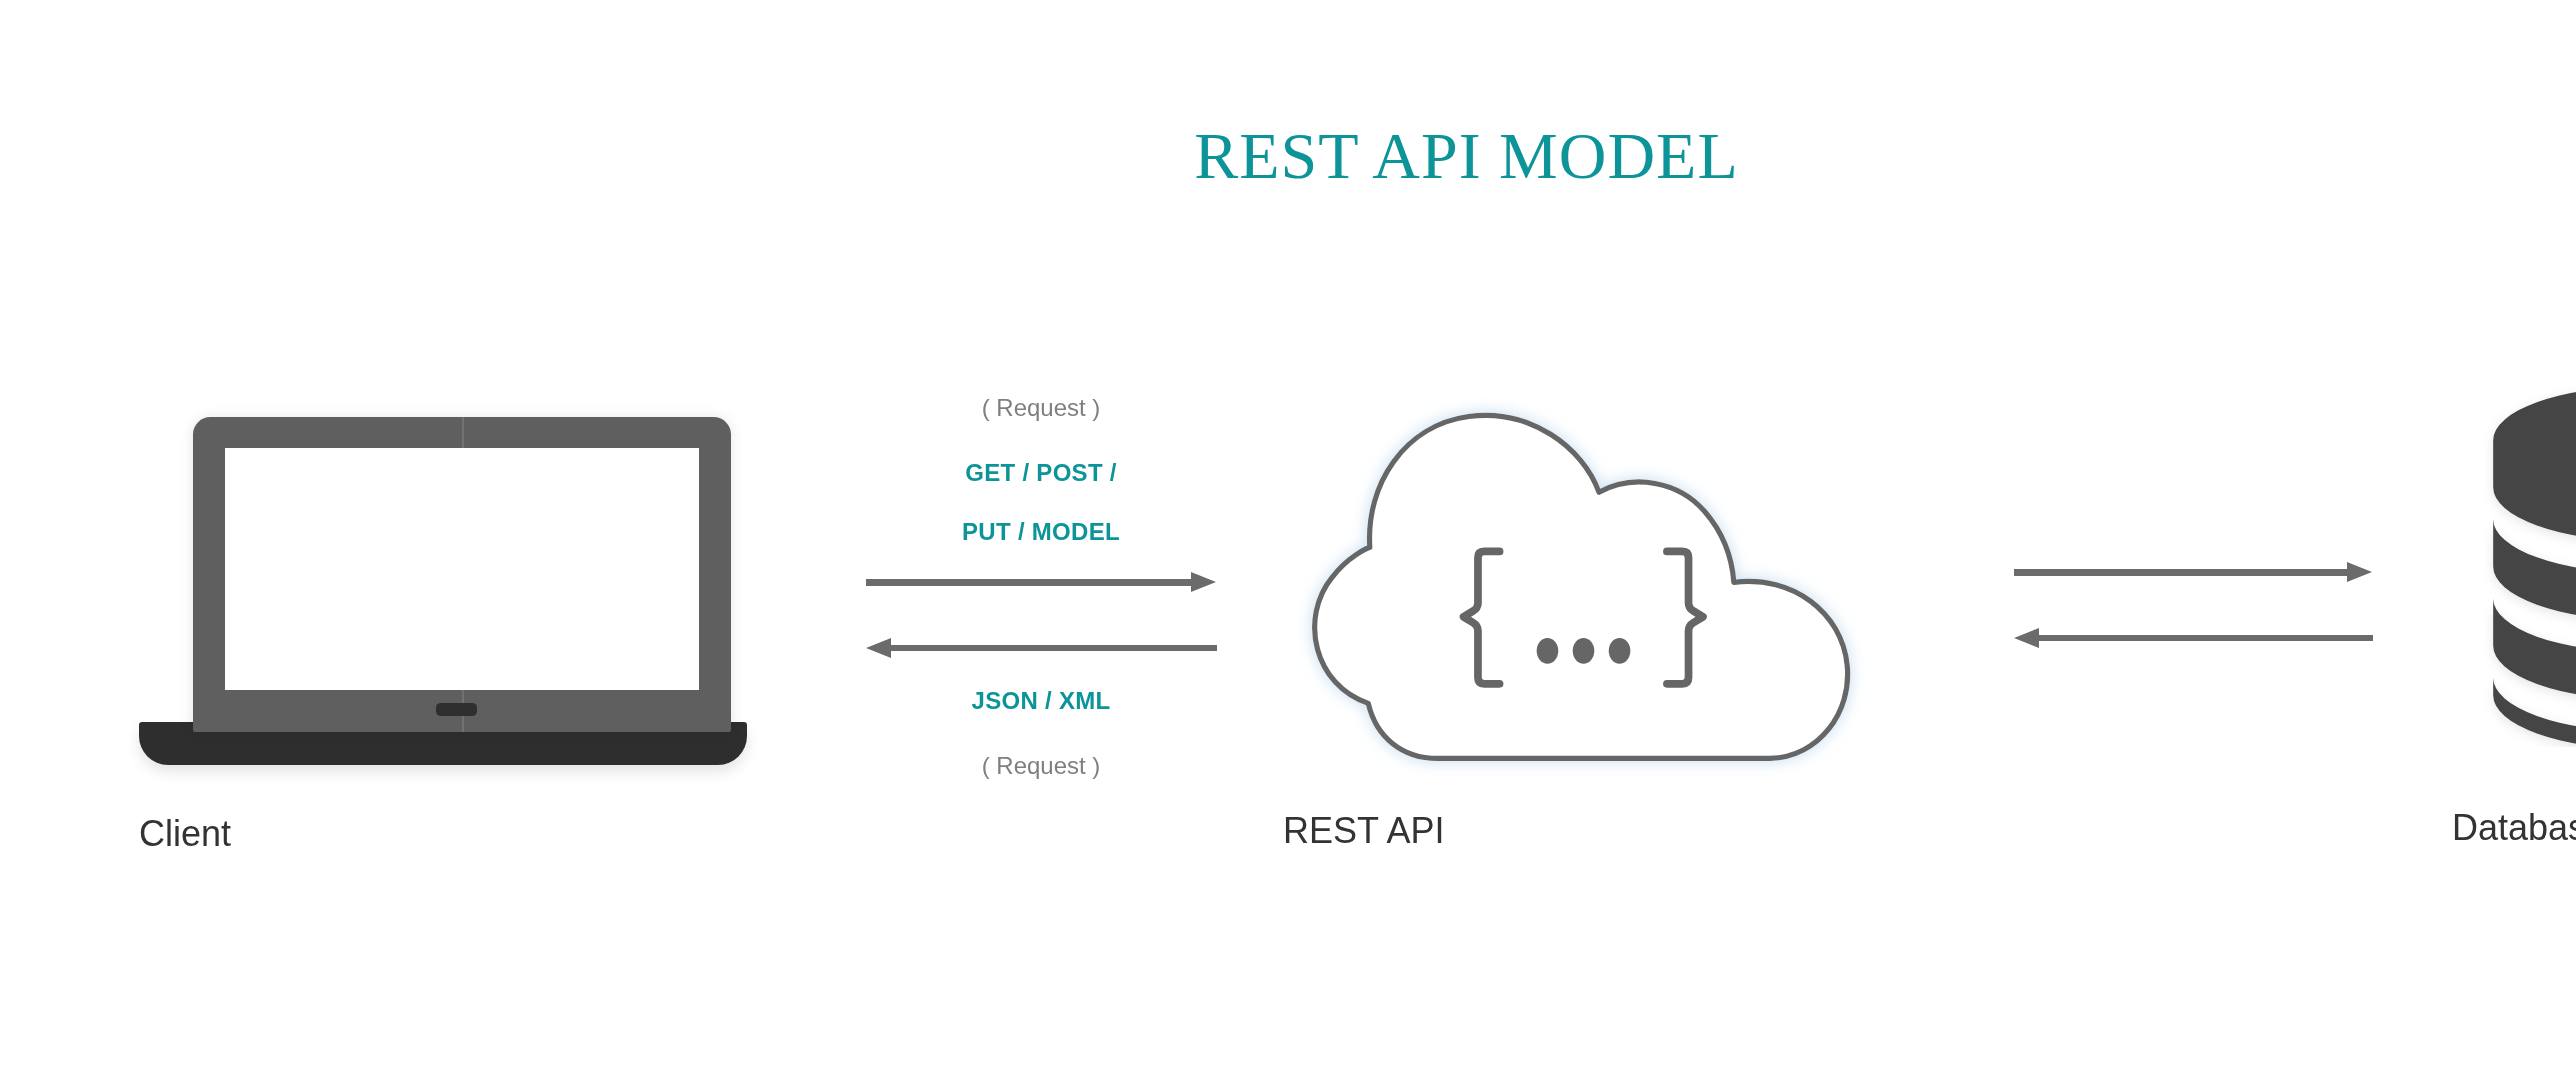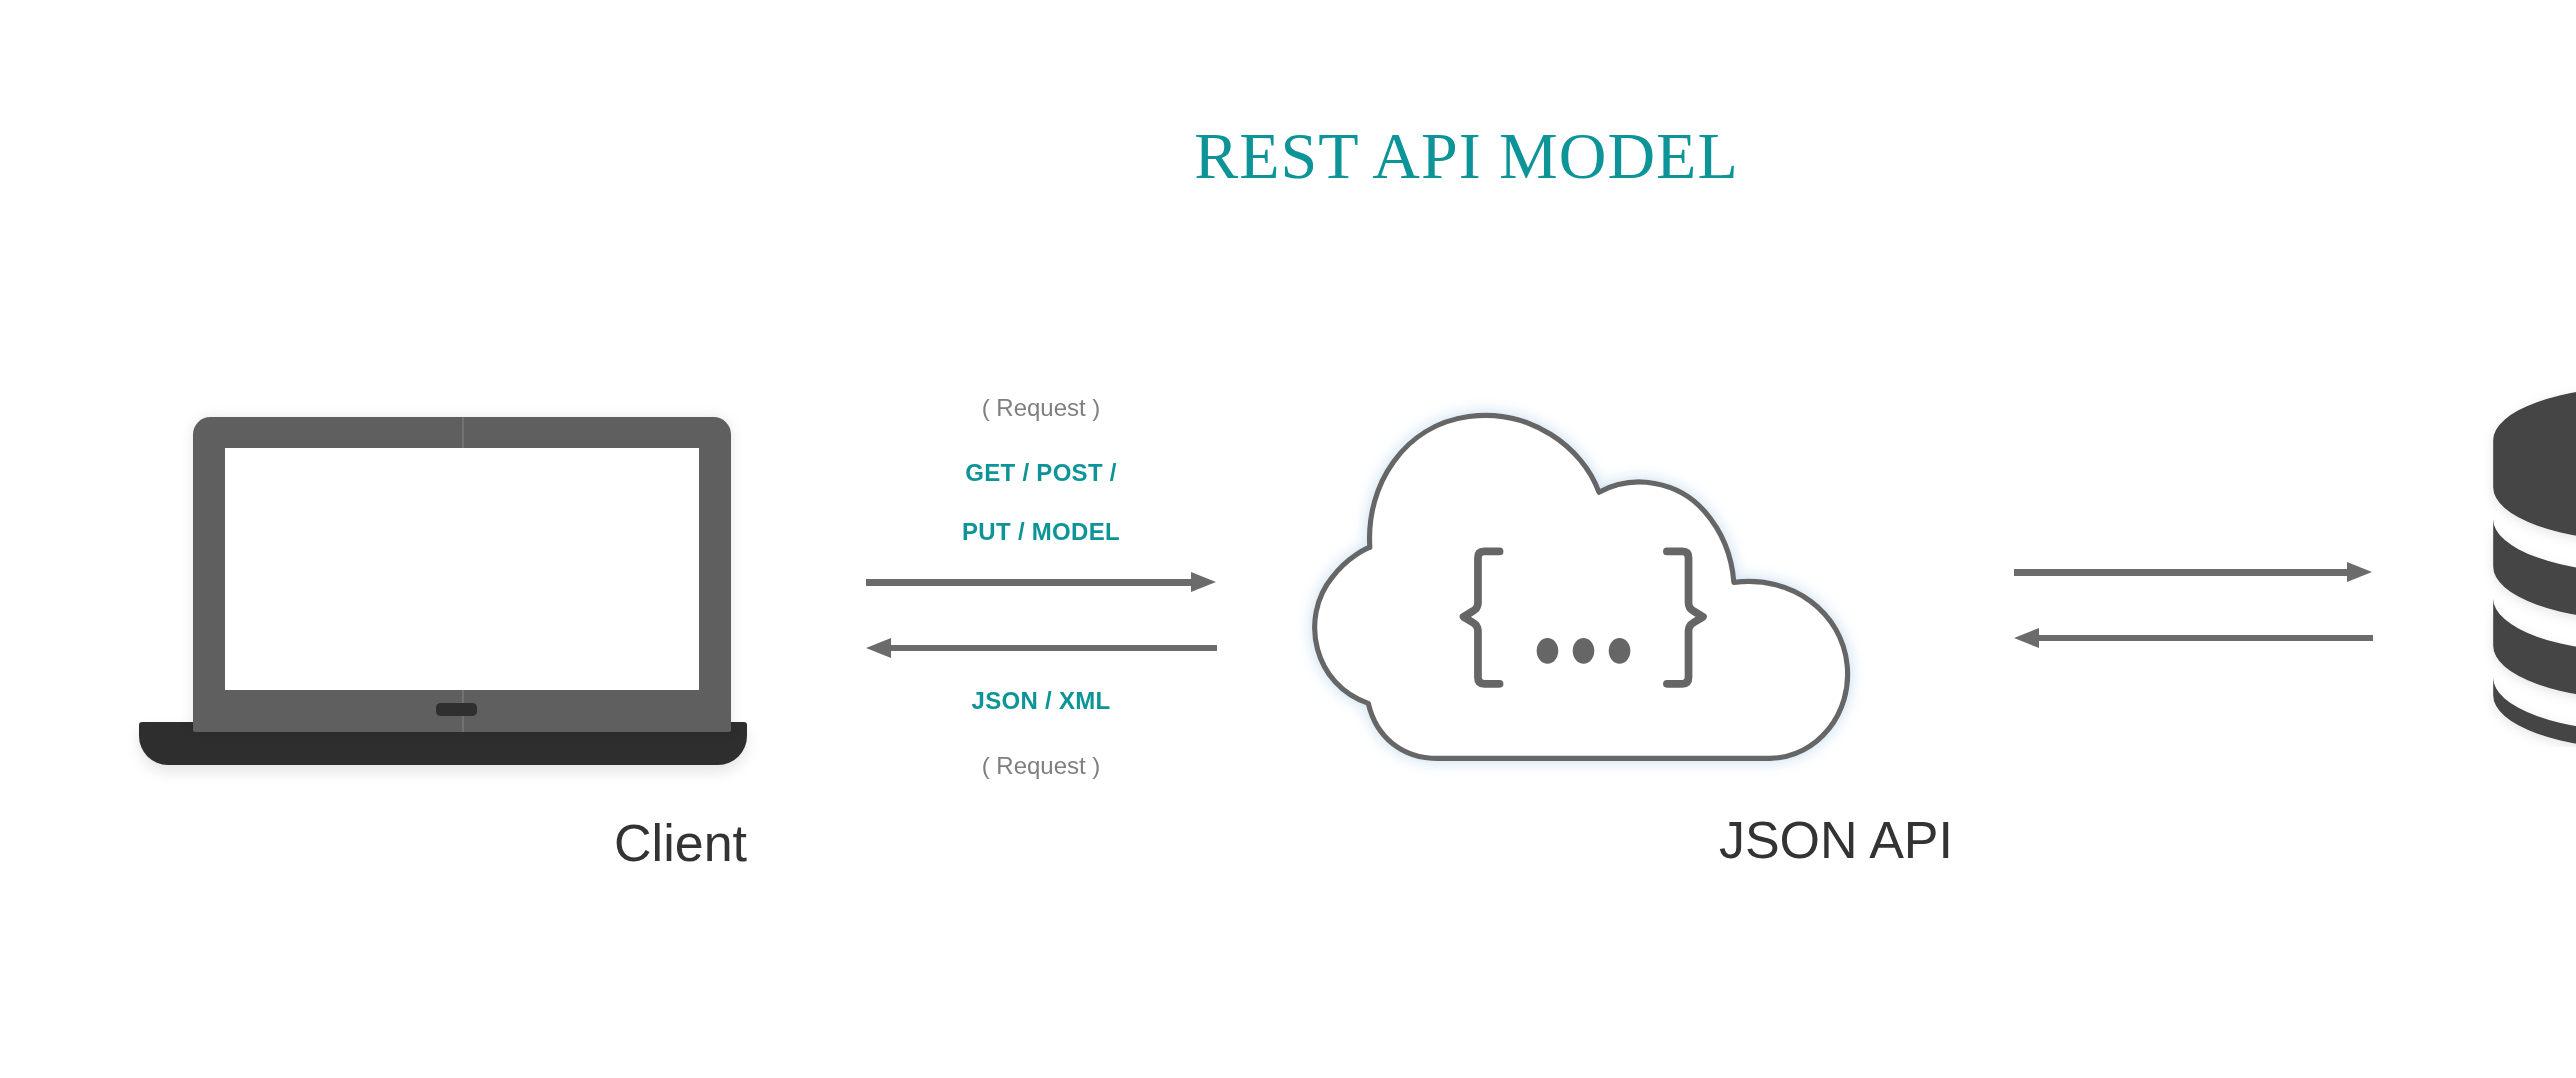--- a/index.html
+++ b/index.html
@@ -24,22 +24,22 @@
     font-size:66px;
     font-weight:400;
     letter-spacing:1px;
     color:#0d9499;
     white-space:pre;
   }
 
   
   .node-label {
     position:absolute;
-    text-align:right;
-    font-size:52px;
+    text-align:left;
+    font-size:36px;
     font-weight:400;
     color:#333333;
     white-space:pre;
   }
 
   
   .laptop { position:absolute; left:139px; top:417px; width:608px; height:361px; }
   .laptop .lid {
     position:absolute; left:54px; top:0;
     width:538px; height:315px;
@@ -198,21 +198,21 @@
                Q 787 444, 787 454
                L 787 545
                Q 787 557, 775 557
                L 745 557" fill="none" stroke="#666666" stroke-width="15" stroke-linecap="round" stroke-linejoin="round"></path>
 
       <ellipse cx="513" cy="493" rx="21" ry="25" fill="#666666"></ellipse>
       <ellipse cx="583" cy="493" rx="21" ry="25" fill="#666666"></ellipse>
       <ellipse cx="653" cy="493" rx="21" ry="25" fill="#666666"></ellipse>
     </svg>
   </div>
-  <div class="node-label" style="left:1283px; top:810px; width:670px;">JSON API</div>
+  <div class="node-label" style="left:1283px; top:810px; width:670px;">REST API</div>
 
   <div class="arrowpair" style="left:2014px; top:562px; width:361px;">
     <div class="arrow-row">
       <div class="arrow-line" style="left:0; width:335px;"></div>
       <div class="arrow-head right" style="left:333px;"></div>
     </div>
     <div class="arrow-row" style="margin-top:45px;">
       <div class="arrow-line" style="left:24px; width:335px;"></div>
       <div class="arrow-head left" style="left:0;"></div>
     </div>

